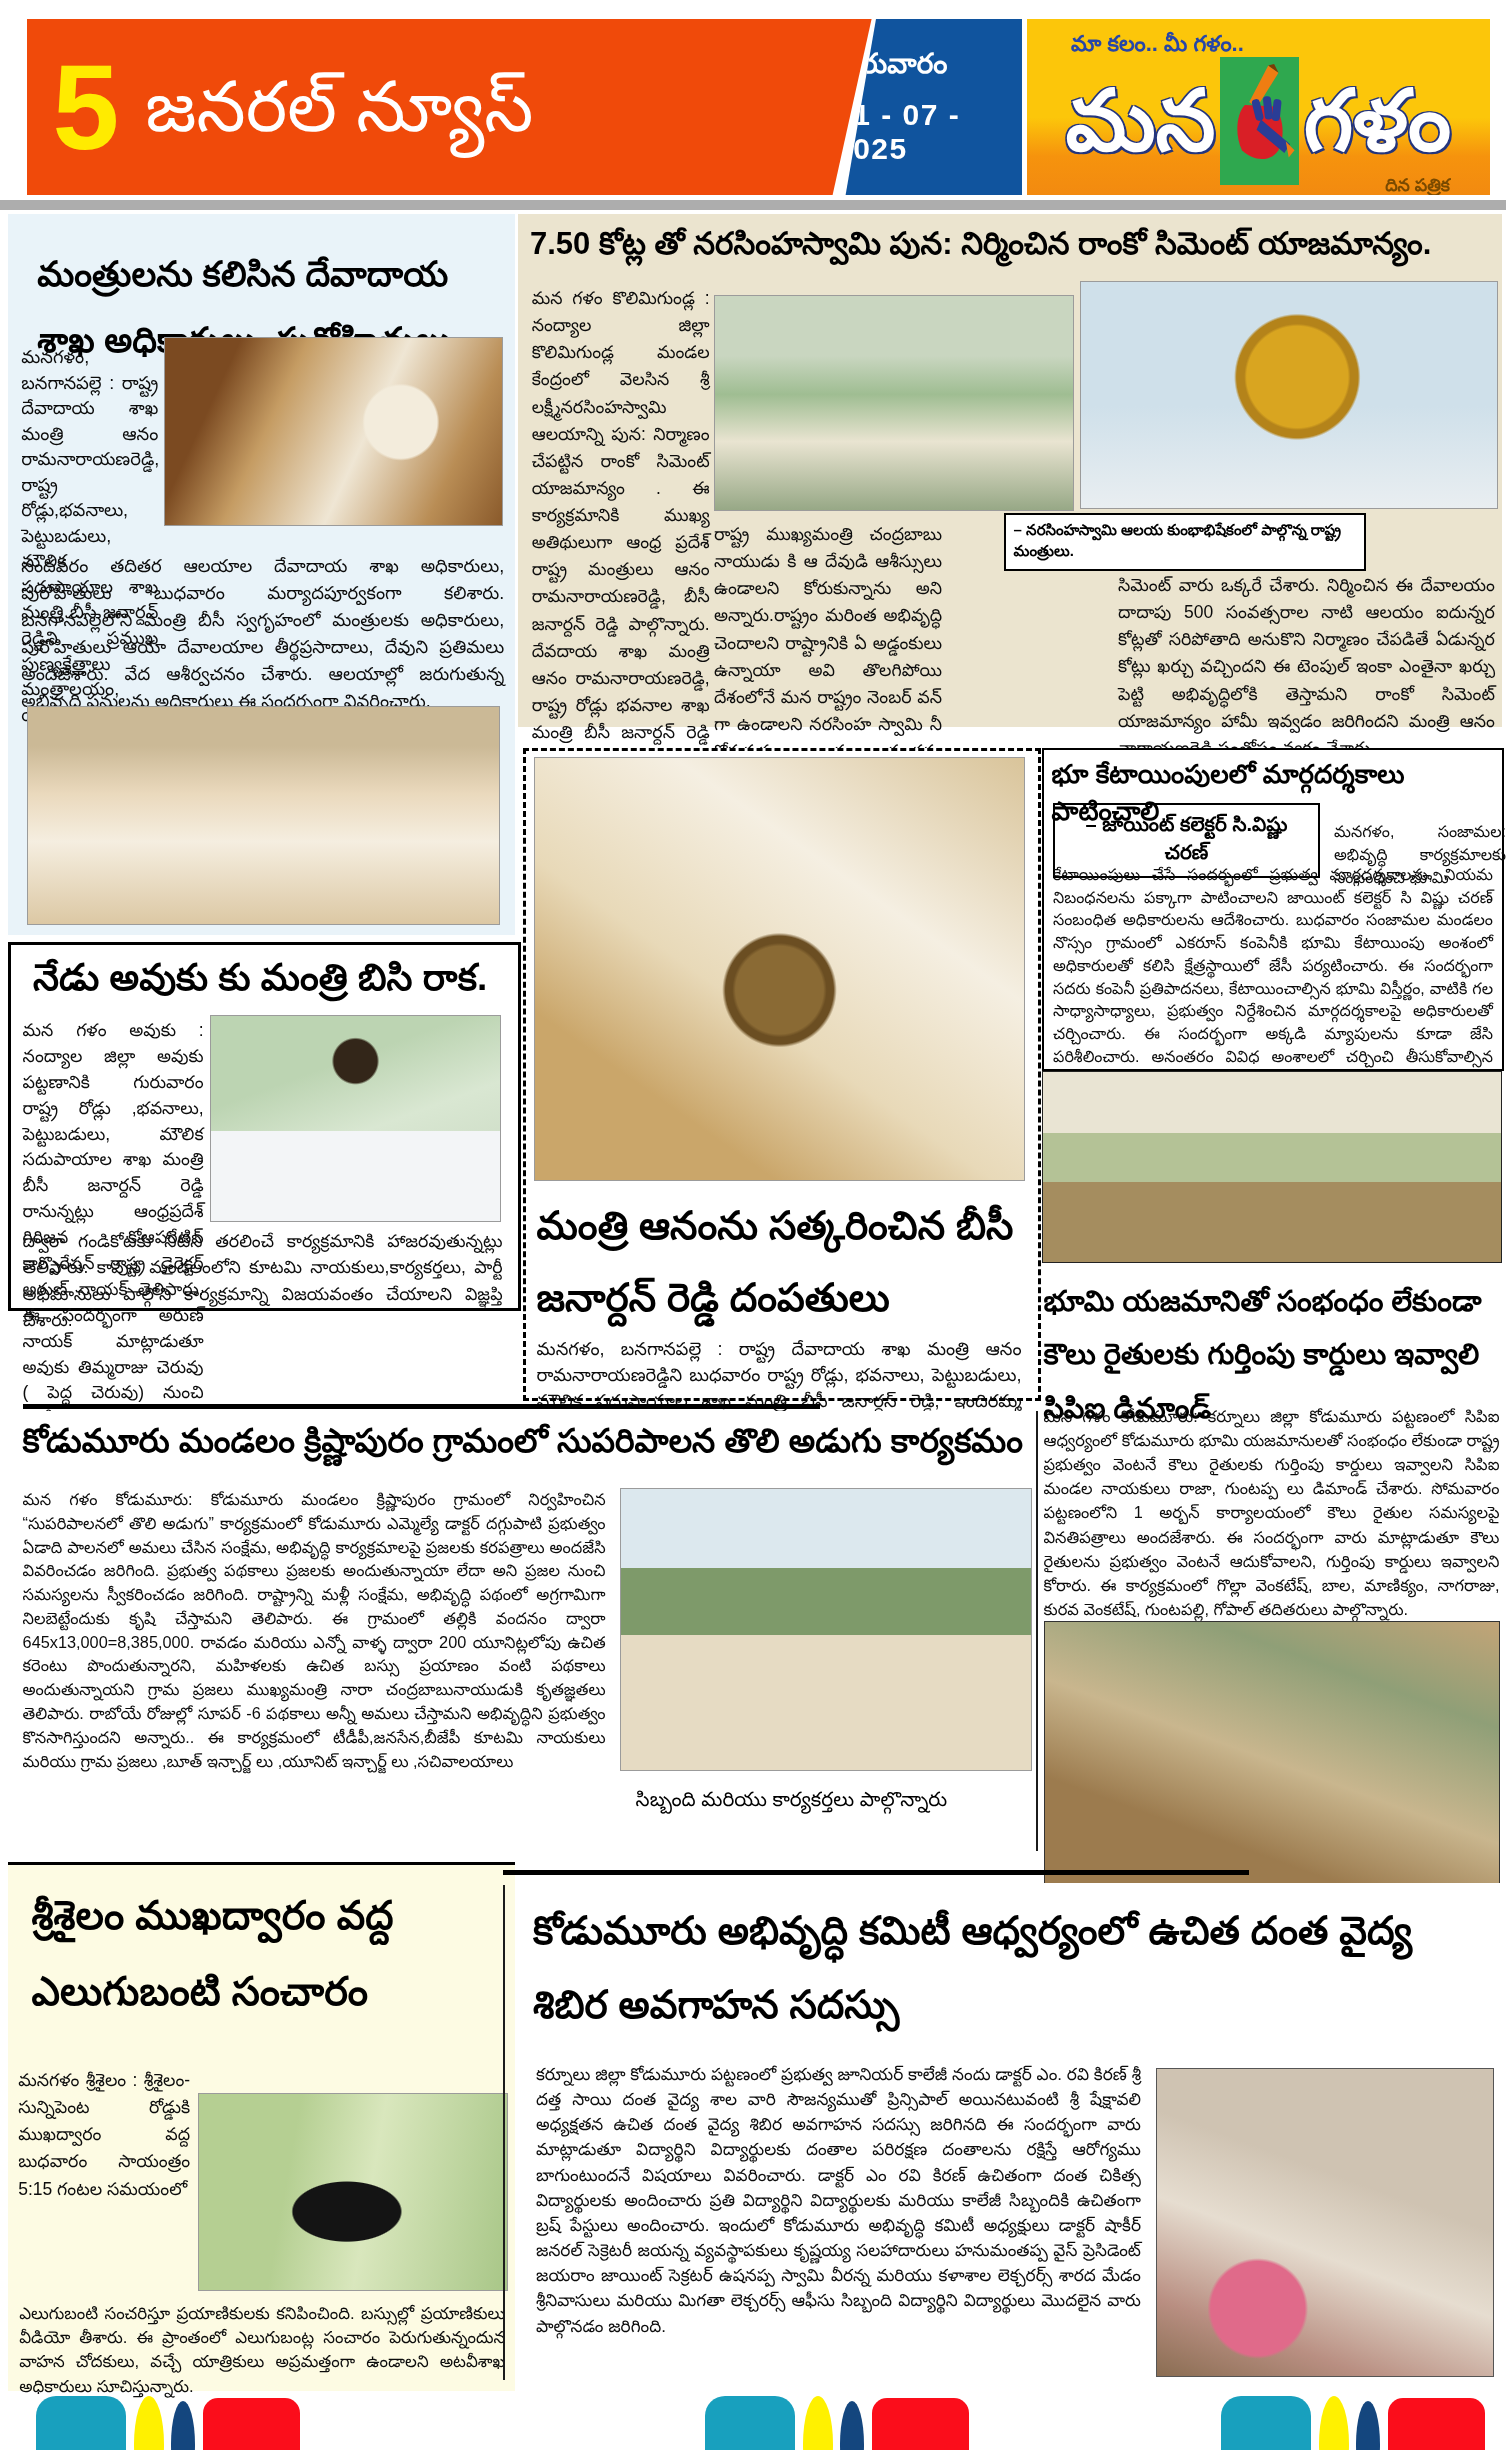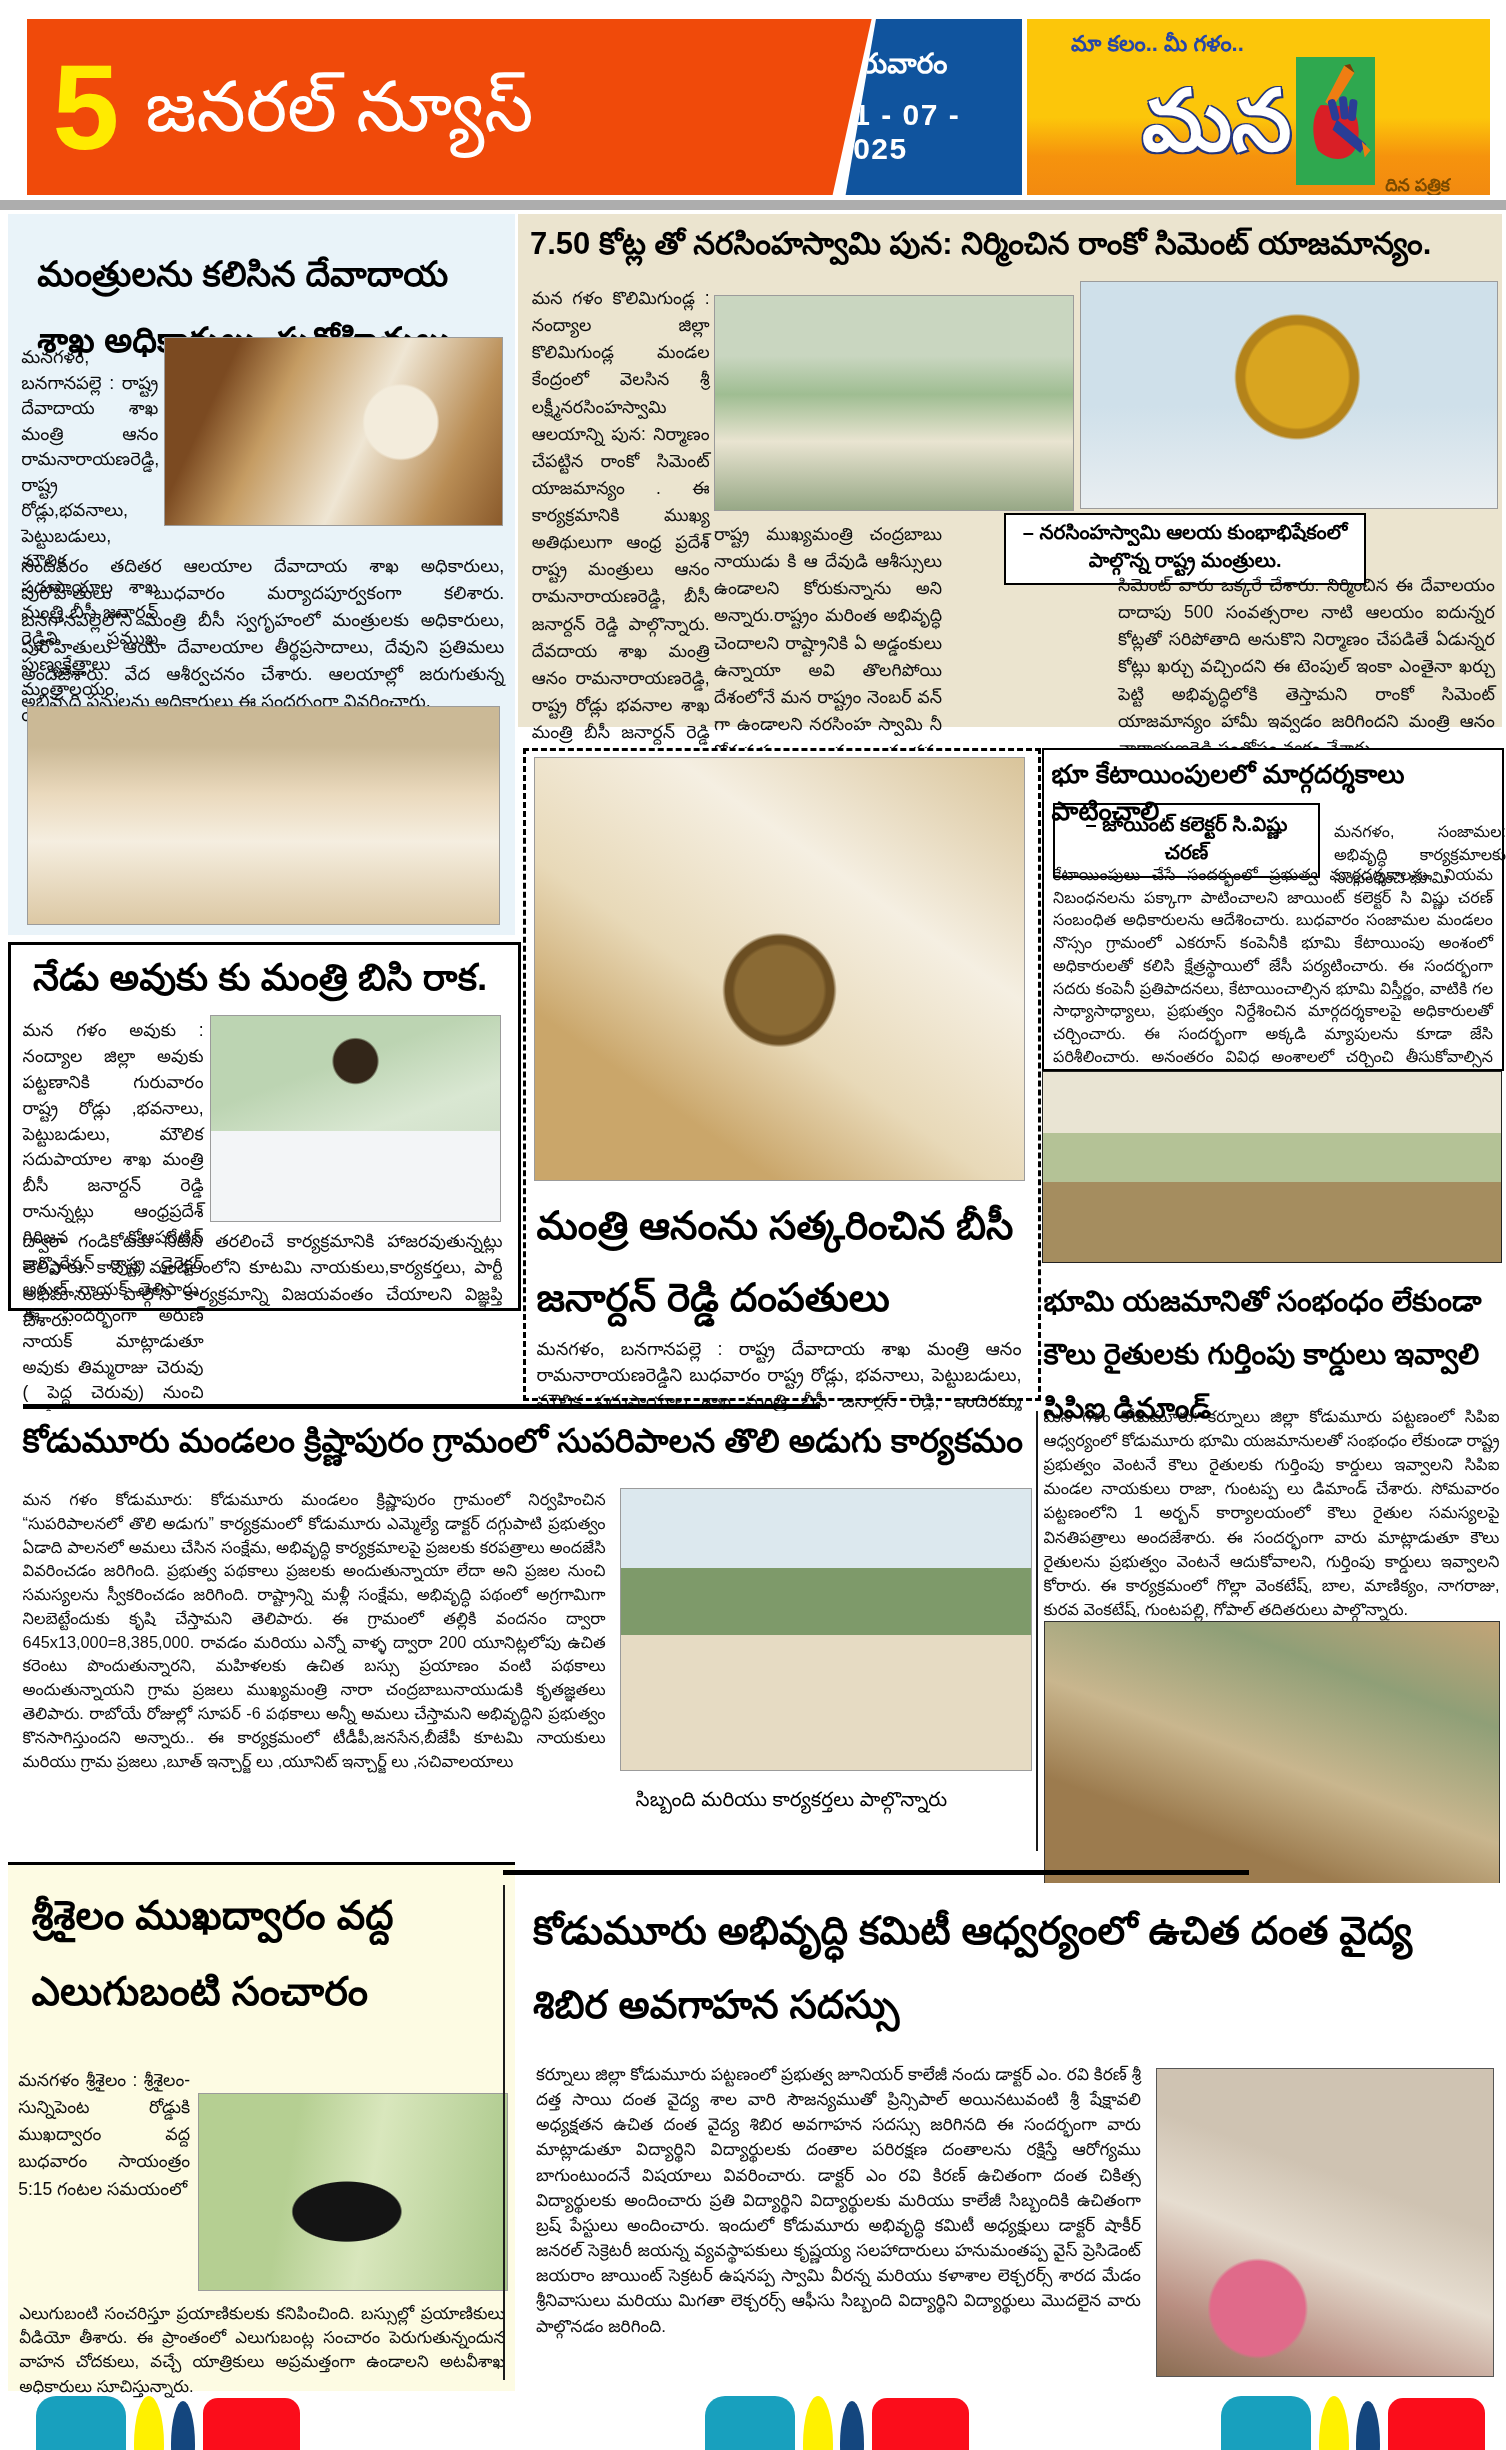--- a/index.html
+++ b/index.html
@@ -46,21 +46,21 @@
   
   #art2{left:518px;top:214px;width:984px;height:513px;background:#EBE4CF;}
   #a2-hl{position:absolute;left:12px;top:7.6px;width:963px;font-size:31px;line-height:1.4;}
   #a2-col1{position:absolute;left:13.7px;top:71px;width:178px;font-size:17.5px;line-height:1.55;}
   #a2-photo1{left:196px;top:81px;width:358px;height:214px;
         background:linear-gradient(180deg,#c9d6c0 0 28%,#9fbd92 46%,#e9e4d1 68%,#97a886 100%);}
   #a2-photo2{left:562px;top:67px;width:416px;height:226px;
         background:radial-gradient(circle at 52% 42%,#d9a520 0 20%,#b4831a 21% 24%,transparent 25%),
         linear-gradient(180deg,#cfe0ea 0 55%,#e9eef1 100%);}
   #a2-caption{position:absolute;left:486px;top:299px;width:343px;background:#fff;border:2.3px solid #000;
-        font-size:20px;font-weight:bold;padding:6px 7.6px;text-align:center;}
+        font-size:15px;font-weight:bold;padding:6px 7.6px;}
   #a2-col2{position:absolute;left:196px;top:307px;width:228px;font-size:17.5px;line-height:1.55;}
   #a2-col3{position:absolute;left:600px;top:358px;width:377px;font-size:17.5px;line-height:1.55;}
   
   #art3{left:7.6px;top:942px;width:507px;height:363px;background:#fff;border:3px solid #000;}
   #a3-hl{position:absolute;left:10.6px;top:12px;width:478px;font-size:37px;text-align:center;}
   #a3-lead{position:absolute;left:12px;top:73px;width:181px;font-size:17.5px;line-height:1.48;}
   #a3-photo{left:199px;top:70px;width:289px;height:205px;
         background:radial-gradient(circle at 50% 22%,#332619 0 10%,transparent 11%),
         linear-gradient(0deg,#f3f5f7 0 44%,transparent 44%),
         linear-gradient(160deg,#bcd4b2 0 30%,#d9e7d2 55%,#c4d4bd 100%);}
@@ -144,20 +144,21 @@
           <polygon points="62,4 76,14 46,62 36,54" fill="#EF7D12"></polygon>
           <polygon points="62,4 70,2 76,14" fill="#7a3b06"></polygon>
           <path d="M30 58 C18 70 16 100 26 120 C42 136 66 136 76 120 C86 100 82 72 70 60 Z" fill="#D91F26"></path>
           <rect x="42" y="50" width="11" height="30" rx="5" fill="#2A3D96" transform="rotate(-14 47 65)"></rect>
           <rect x="56" y="46" width="11" height="32" rx="5" fill="#2A3D96" transform="rotate(-6 61 62)"></rect>
           <rect x="68" y="50" width="11" height="30" rx="5" fill="#2A3D96" transform="rotate(6 73 65)"></rect>
           <polygon points="52,78 92,112 84,124 46,92" fill="#2A3D96"></polygon>
           <polygon points="86,108 98,120 90,130" fill="#EF7D12"></polygon>
         </svg>
       </span>
+      <span class="mtitle">గళం</span>
     </div>
     <div class="daily">దిన పత్రిక</div>
   </div>
   <div class="gray-bar"></div>
 
   <section class="art" id="art1">
     <h1 class="hl" id="a1-hl" style="margin:16px;">మంత్రులను కలిసిన దేవాదాయ శాఖ అధికారులు, పురోహితులు</h1>
     <p class="body-txt" id="a1-lead" style="margin:0;">మనగళం, బనగానపల్లె : రాష్ట్ర దేవాదాయ శాఖ మంత్రి ఆనం రామనారాయణరెడ్డి, రాష్ట్ర రోడ్లు,భవనాలు, పెట్టుబడులు, మౌలిక సదుపాయాల శాఖ మంత్రి బీసీ జనార్దన్ రెడ్డిని ప్రముఖ పుణ్యక్షేత్రాలు మంత్రాలయం, యాగంటి,</p>
     <div class="photo" id="a1-photo1"></div>
     <p class="body-txt" id="a1-body" style="margin:0;">నందవరం తదితర ఆలయాల దేవాదాయ శాఖ అధికారులు, పురోహితులు బుధవారం మర్యాదపూర్వకంగా కలిశారు. బనగానపల్లెలోని మంత్రి బీసీ స్వగృహంలో మంత్రులకు అధికారులు, పురోహితులు ఆయా దేవాలయాల తీర్థప్రసాదాలు, దేవుని ప్రతిమలు అందజేశారు. వేద ఆశీర్వచనం చేశారు. ఆలయాల్లో జరుగుతున్న అభివృద్ధి పనులను అధికారులు ఈ సందర్భంగా వివరించారు.</p>

